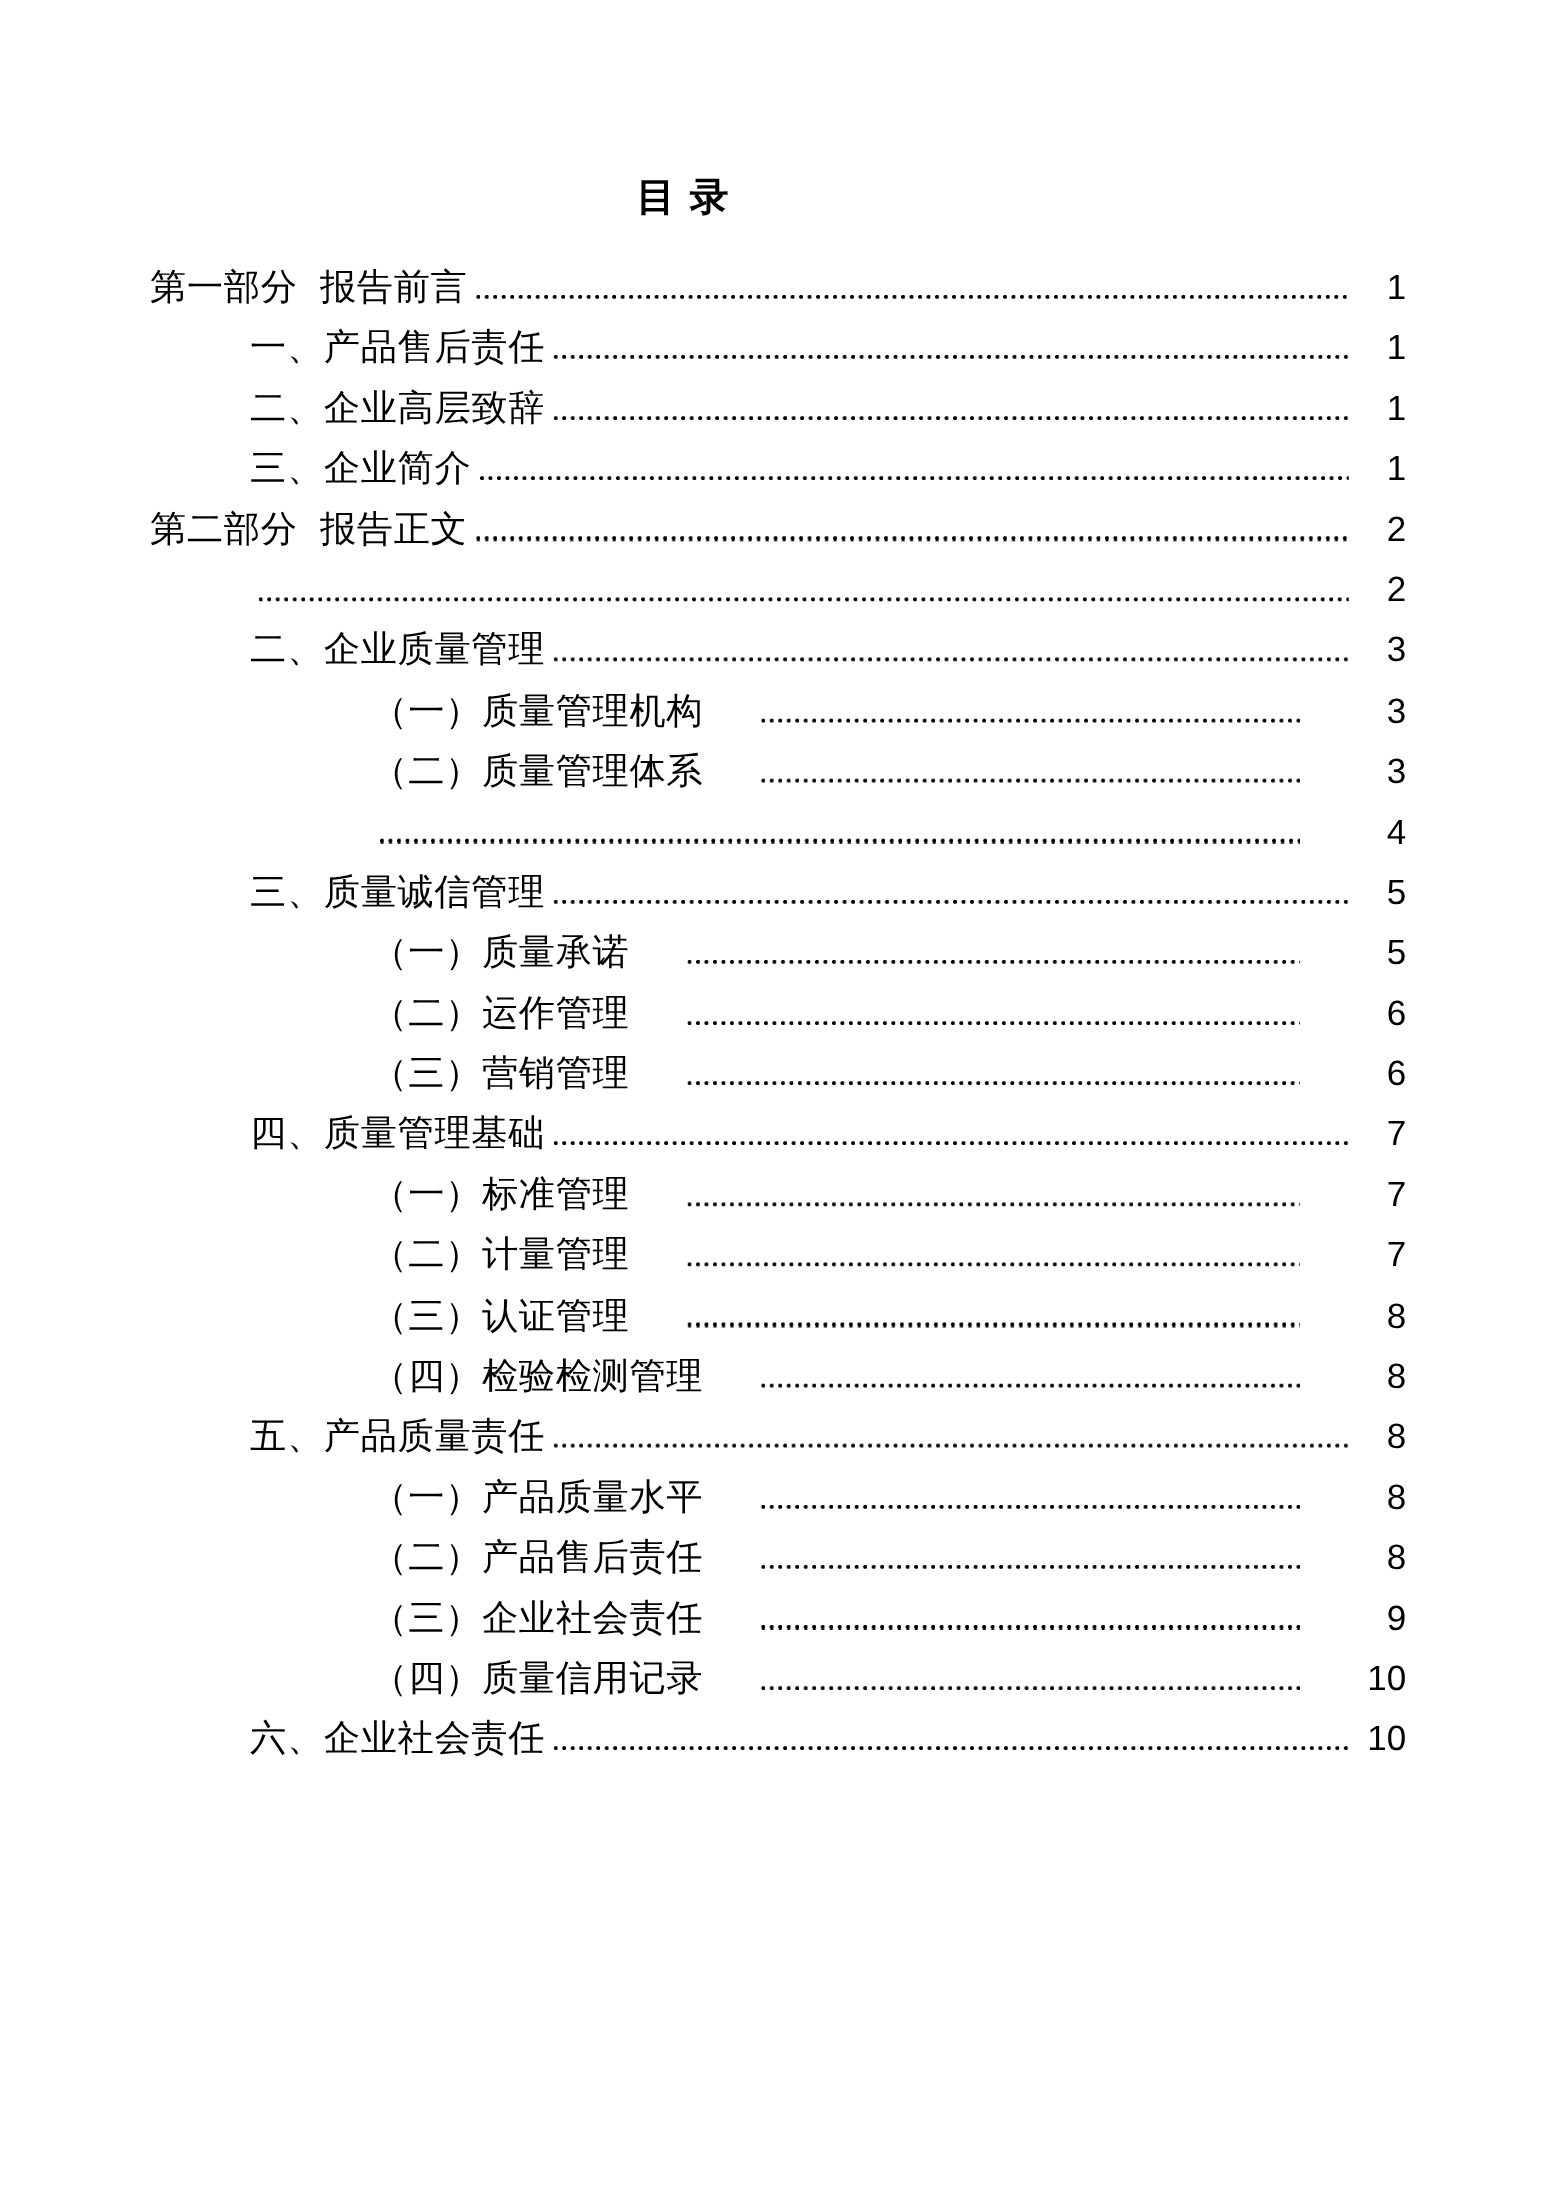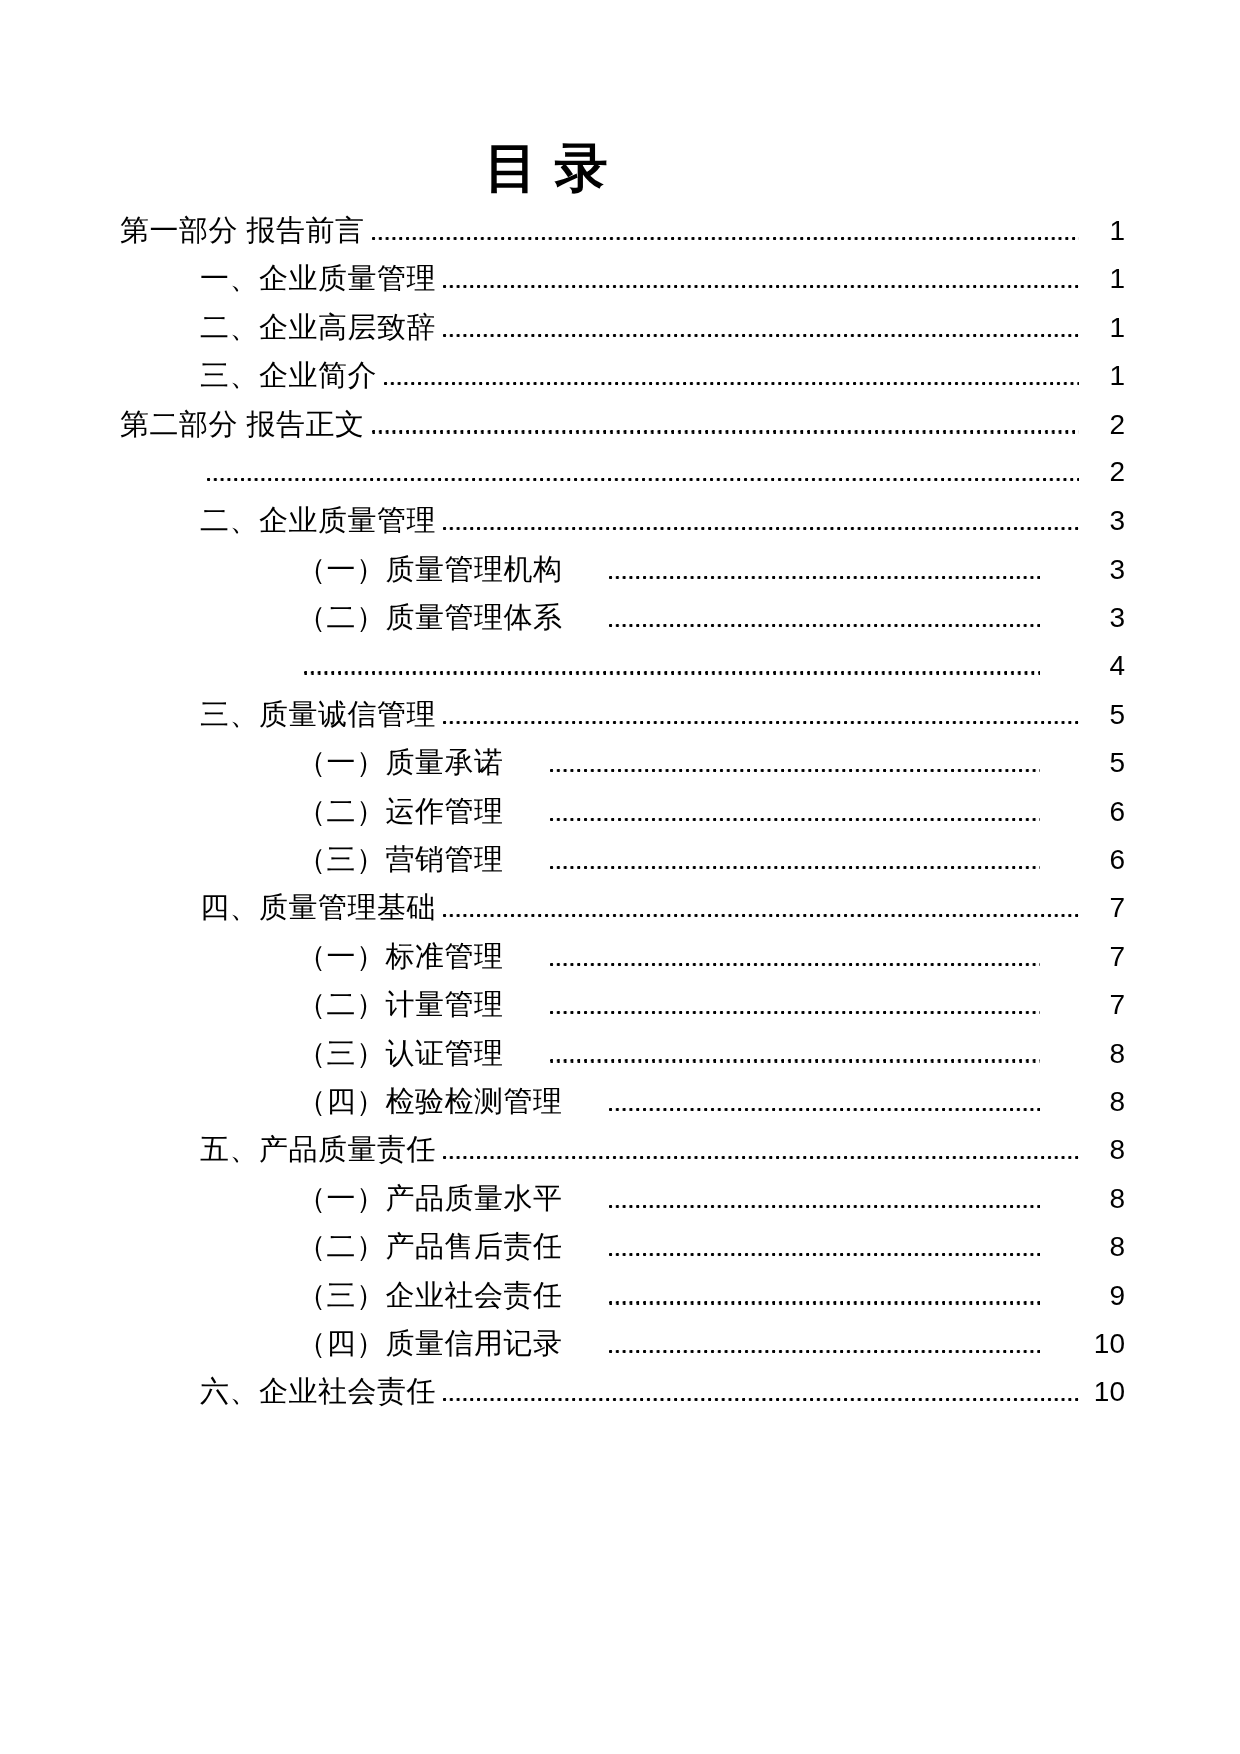--- a/index.html
+++ b/index.html
@@ -15,21 +15,21 @@
     overflow: hidden;
     color: #000000;
   }
   .doc-title {
     position: absolute;
     top: 142px;
     left: 0;
     width: 1094px;
     text-align: center;
     font-family: "Liberation Serif", "DejaVu Serif", serif;
-    font-size: 53px;
+    font-size: 31px;
     font-weight: 600;
     line-height: 1;
     letter-spacing: 2px;
     white-space: pre;
   }
   .toc-list {
     position: absolute;
     top: 206px;
     left: 120px;
     width: 1005px;
@@ -38,21 +38,21 @@
     display: flex;
     align-items: baseline;
     height: 48.4px;
     line-height: 48.4px;
     font-size: 29px;
   }
   .toc-row.level-1 { padding-left: 0; }
   .toc-row.level-2 { padding-left: 80px; }
   .toc-row.level-3 { padding-left: 177px; gap: 39px; }
   .toc-label {
-    font-family: Liberation Sans, sans-serif;
+    font-family: Liberation Mono, monospace;
     white-space: nowrap;
     letter-spacing: 0.5px;
   }
   .toc-leader {
     flex: 1 1 auto;
     height: 3.2px;
     margin: 0 8px 0 7px;
     background-image: radial-gradient(circle at 1.6px 1.6px, #000 1.45px, transparent 1.85px);
     background-size: 6.8px 3.2px;
     background-repeat: repeat-x;
@@ -74,21 +74,21 @@
   <div class="doc-title">目 录</div>
 
   <div class="toc-list">
   <div class="toc-row level-1">
     <span class="toc-label">第一部分 报告前言</span>
     <span class="toc-leader"></span>
     <span class="toc-page">1</span>
   </div>
 
   <div class="toc-row level-2">
-    <span class="toc-label">一、企业质量管理</span>
+    <span class="toc-label">一、产品售后责任</span>
     <span class="toc-leader"></span>
     <span class="toc-page">1</span>
   </div>
 
   <div class="toc-row level-2">
     <span class="toc-label">二、企业高层致辞</span>
     <span class="toc-leader"></span>
     <span class="toc-page">1</span>
   </div>
 

